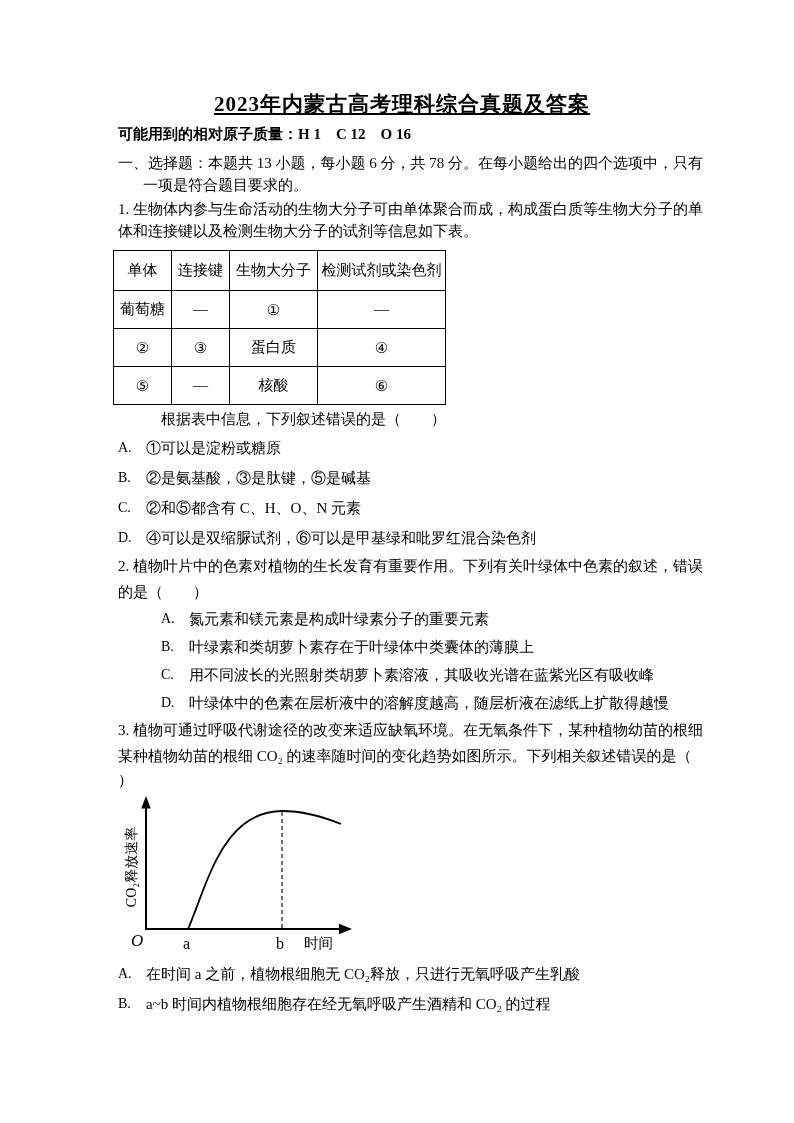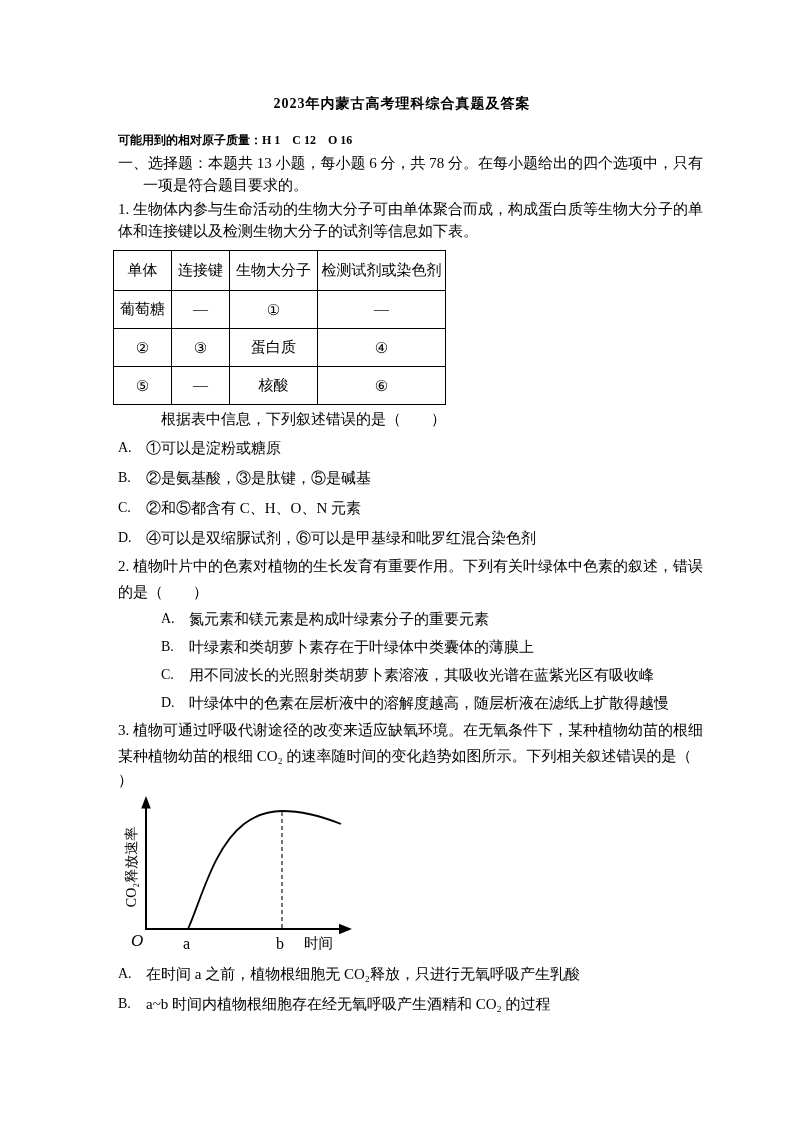--- a/index.html
+++ b/index.html
@@ -3,32 +3,32 @@
 <meta charset="utf-8">
 <style>
   html,body{margin:0;padding:0;background:#ffffff;}
   body{
     width:794px;height:1123px;
     font-family:"Liberation Serif","DejaVu Serif",serif;
     color:#000;overflow:hidden;
   }
   .page{padding:90px 108px 0 118px;}
   .title{
-    text-align:center;font-weight:bold;font-size:14px;line-height:28px;
-    white-space:pre;letter-spacing:1px;
+    text-align:center;font-weight:bold;font-size:21px;line-height:28px;
+    white-space:pre;letter-spacing:1px;text-decoration:underline;
   }
-  .atomic{margin-top:10px;font-weight:bold;font-size:12px;line-height:24px;white-space:pre;}
+  .atomic{margin-top:4px;font-weight:bold;font-size:15px;line-height:24px;white-space:pre;}
   .line{font-size:15px;white-space:pre;}
   .l22{line-height:22px;}
   .l26{line-height:26px;}
   .l28{line-height:28px;margin-left:43px;}
   .l30{line-height:30px;}
   .indent{padding-left:25px;}
   .mt2{margin-top:2px;}
-  .mt6{}
+  .mt6{margin-top:6px;}
   .opt{display:flex;font-size:15px;white-space:pre;}
   .opt .lab{flex:none;width:28px;font-size:14px;}
   .qtable{border-collapse:collapse;margin:8px 0 0 -5px;table-layout:fixed;}
   .qtable th,.qtable td{
     border:1.5px solid #000;text-align:center;vertical-align:middle;
     font-size:15px;font-weight:normal;padding:0;margin-left:28px;
   }
   .qtable tr{height:38px;}
   .qtable tr.hdr{height:40px;}
   .figure{margin:2px 0 0 6px;}

